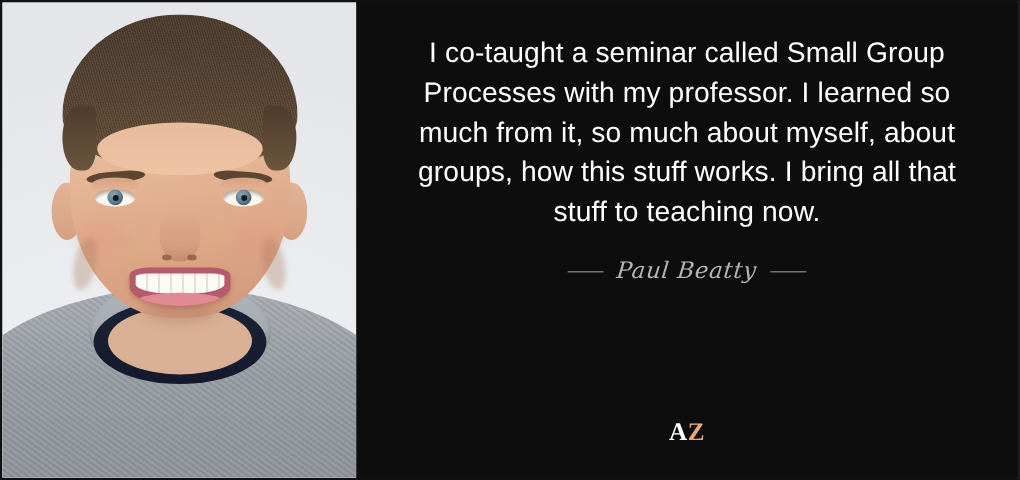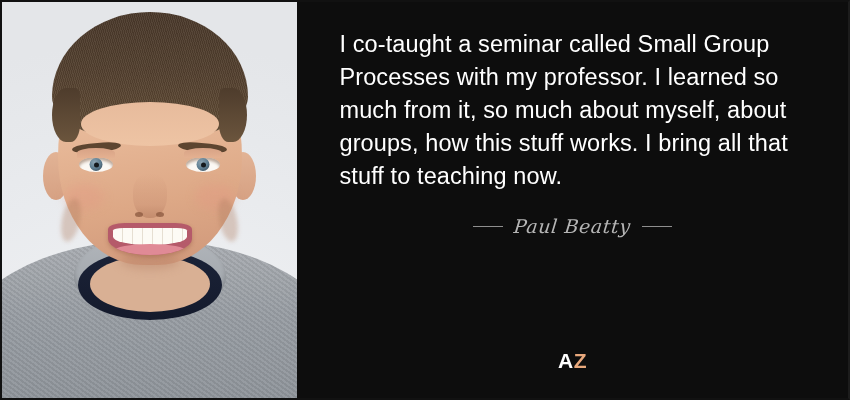--- a/index.html
+++ b/index.html
@@ -335,20 +335,21 @@
     display: flex;
     flex-direction: column;
     align-items: center;
   }
   .quote-text {
     width: 466px;
     margin-top: 26px;
     color: #ffffff;
     font-size: 23.5px;
     line-height: 33px;
+    text-align: center;
     letter-spacing: .1px;
     font-weight: 400;
   }
   .attribution {
     margin-top: 22px;
     color: #b5b5b5;
     font-family: "DejaVu Serif", serif;
     font-style: italic;
     font-size: 19px;
     letter-spacing: .6px;
@@ -374,20 +375,21 @@
     display: flex;
     justify-content: center;
     align-items: center;
     user-select: none;
   }
   .logo-az {
     font-size: 21px;
     font-weight: 700;
     letter-spacing: .5px;
     line-height: 1;
+    font-family: Liberation Serif, serif;
   }
   .logo-a { color: #ffffff; }
   .logo-z { color: #e8a87c; }
   .logo-quotes {
     margin-left: 9px;
     font-size: 20px;
     font-weight: 700;
     letter-spacing: 3.3px;
     color: #ffffff;
     line-height: 1;

